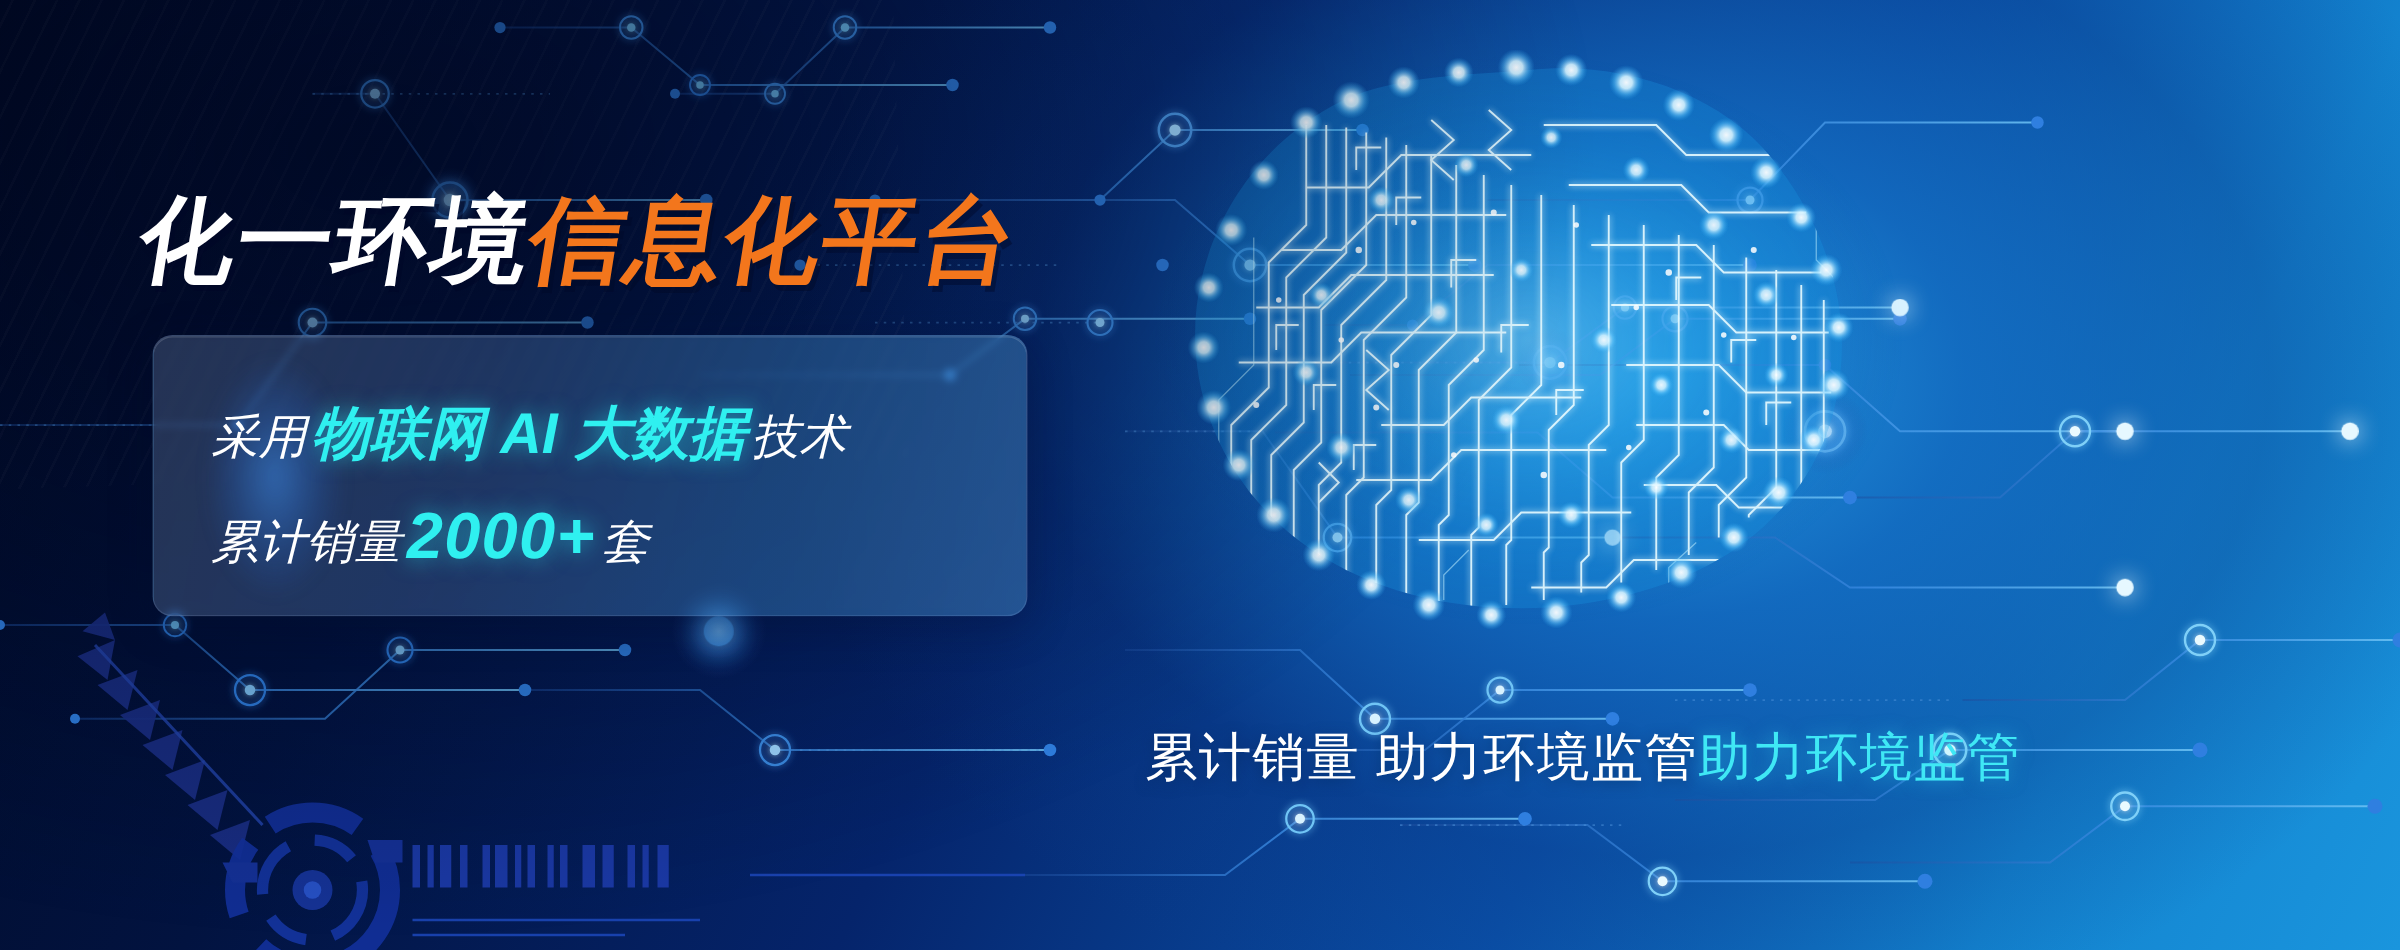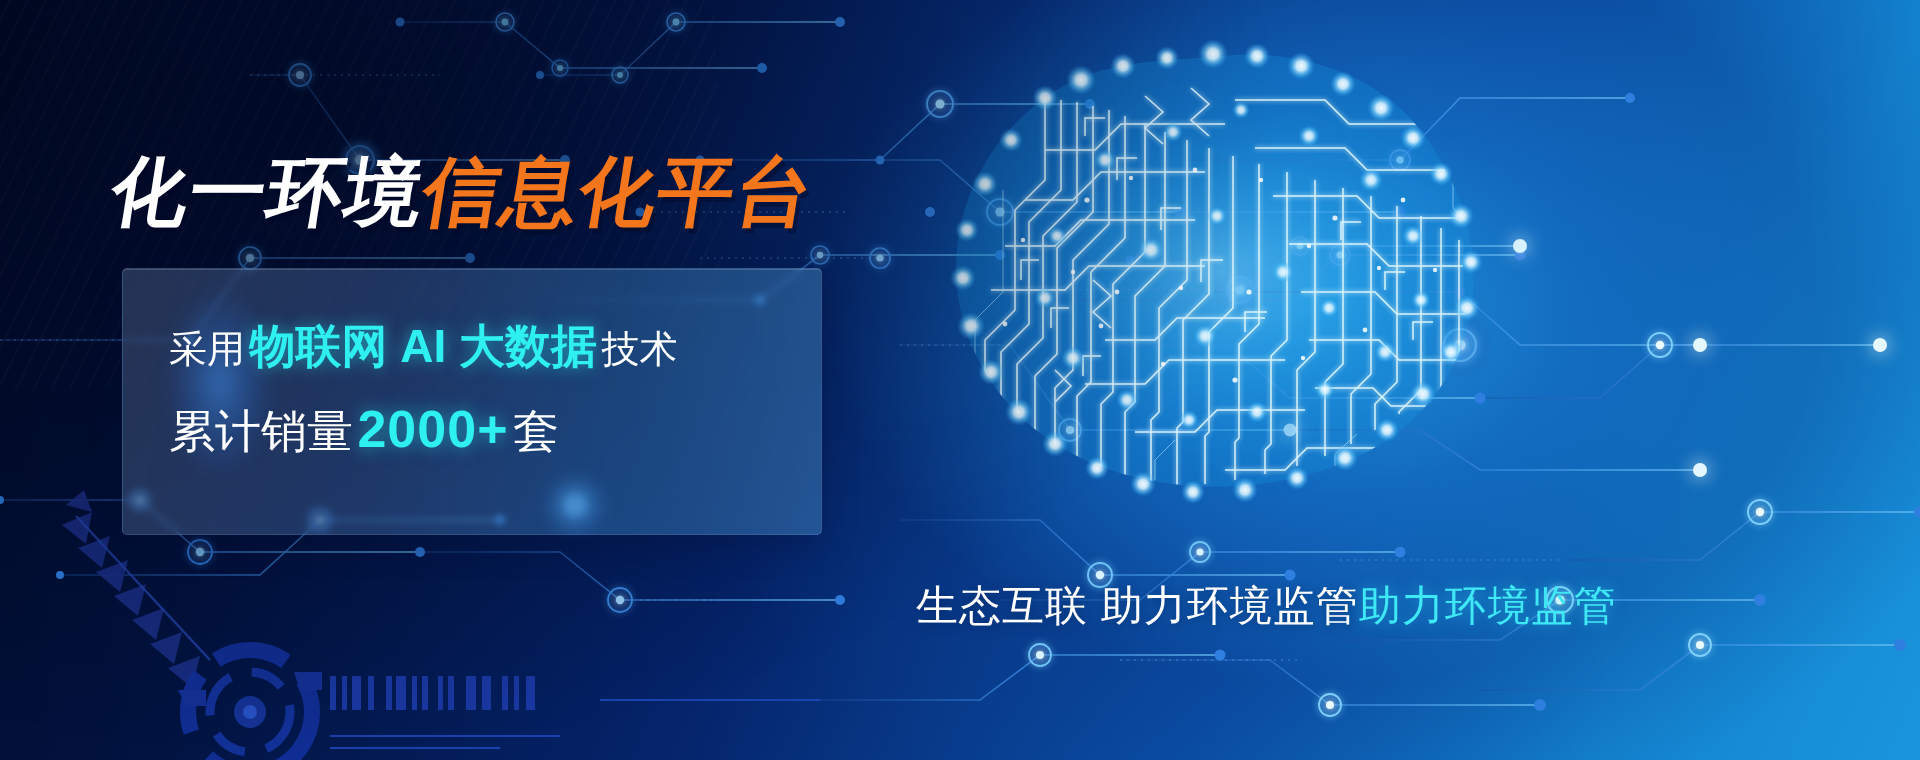--- a/index.html
+++ b/index.html
@@ -38,37 +38,38 @@
   .title-txt {
     font-size:76px; font-weight:bold; letter-spacing:2px;
     font-family:"Liberation Sans","DejaVu Sans",sans-serif;
     transform:skewX(-9deg); display:inline-block;
   }
   .t-white { color:#ffffff; text-shadow:4px 5px 0 rgba(0,8,40,0.55); }
   .t-orange { color:#f3761c; text-shadow:4px 5px 0 rgba(0,8,40,0.45); }
 
   
   #glass {
-    position:absolute; left:122px; top:268px; width:700px; height:267px;
-    border-radius:5px;
+    position:absolute; left:122px; top:268px; width:700px; height:225px;
+    border-radius:16px;
     background:linear-gradient(100deg, rgba(120,145,185,0.30) 0%, rgba(90,135,195,0.33) 38%, rgba(70,150,215,0.36) 70%, rgba(95,175,230,0.34) 100%);
     border:1px solid rgba(190,220,255,0.13);
     box-shadow:inset 0 1px 0 rgba(255,255,255,0.16), 0 8px 34px rgba(0,12,45,0.30);
     backdrop-filter:blur(3px);
+    font-style:italic;
   }
   #glass .glow-blob {
     position:absolute; left:42px; top:18px; width:110px; height:190px;
     background:radial-gradient(ellipse at center, rgba(60,140,235,0.55) 0%, rgba(40,110,210,0.22) 45%, rgba(0,0,0,0) 72%);
     border-radius:50%; filter:blur(6px);
   }
   .panel-line { position:absolute; left:46px; white-space:nowrap; }
   #line1 { top:47px; }
   #line2 { top:130px; }
   .pl-white { color:#ffffff; font-size:38px; font-weight:normal; }
-  .pl-white-b { color:#ffffff; font-size:46px; font-weight:normal; }
+  .pl-white-b { color:#ffffff; font-size:38px; font-weight:normal; }
   .pl-cyan {
     color:#2ff0f0; font-size:46px; font-weight:bold;
     text-shadow:0 0 16px rgba(40,230,240,0.55);
   }
   .pl-num {
     color:#2ff0f0; font-size:52px; font-weight:bold; letter-spacing:1px;
     text-shadow:0 0 18px rgba(40,230,240,0.55);
   }
 
   
@@ -530,16 +531,16 @@
     </div>
 
     <div class="panel-line" id="line2">
       <span class="pl-white-b">累计销量</span>
       <span class="pl-num">2000+</span>
       <span class="pl-white-b">套</span>
     </div>
   </div>
 
   <div id="tagline">
-    <span class="tg-white">生态互联 助力环境监管</span><span class="tg-cyan">助力环境监管</span>
+    <span class="tg-white">累计销量 助力环境监管</span><span class="tg-cyan">助力环境监管</span>
   </div>
 
 </div>
 
 </body></html>

